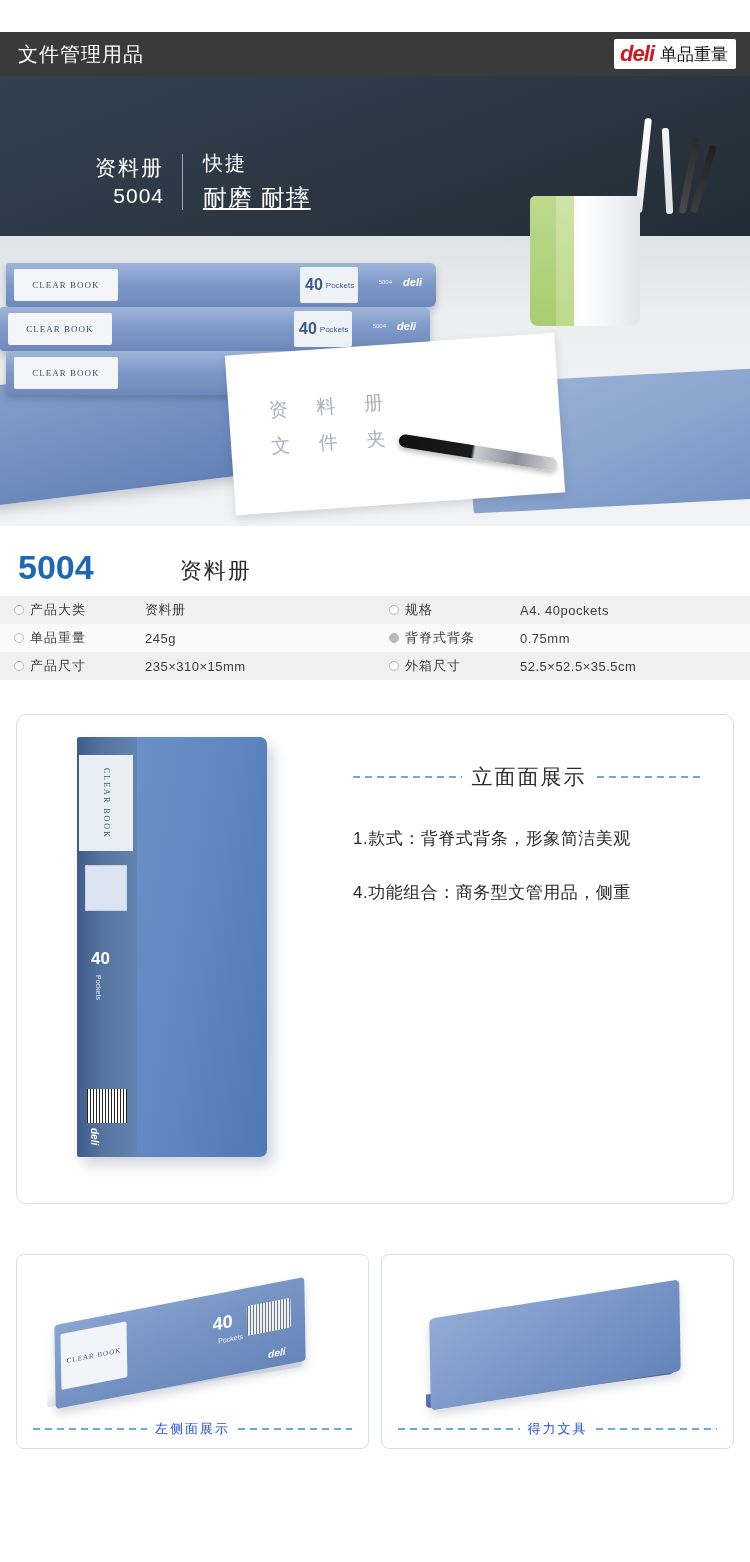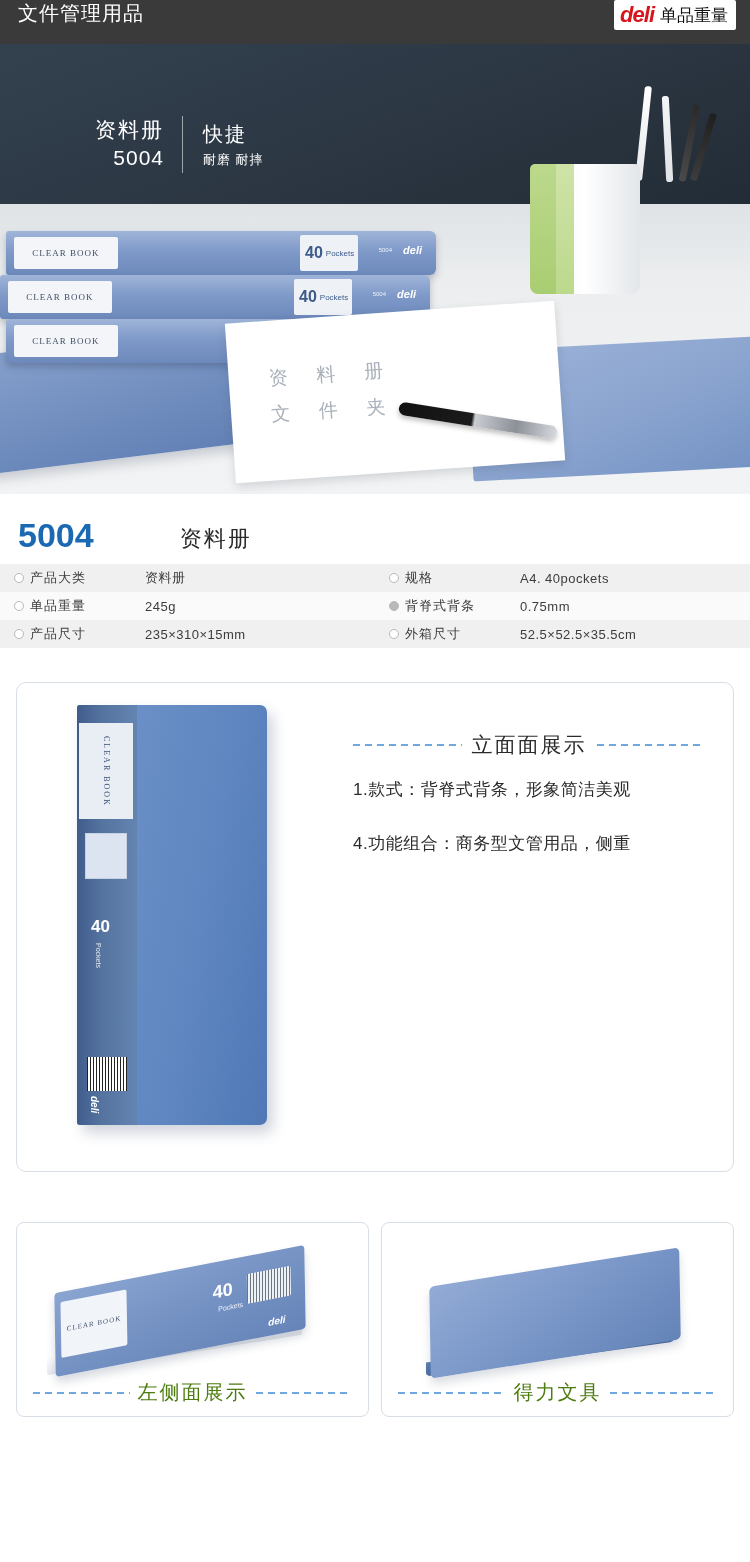--- a/index.html
+++ b/index.html
@@ -9,24 +9,25 @@
     font-family: "Liberation Sans", sans-serif;
     color: #333;
   }
   body { width: 750px; height: 1562px; overflow: hidden; position: relative; }
 
   
   .topbar {
     height: 44px;
     background: #3a3a3a;
     display: flex;
-    align-items: flex-start;
+    align-items: center;
     justify-content: space-between;
     padding: 0 14px 0 18px;
     position: relative;
+    margin-top: 32px;
   }
   .topbar-title {
     color: #ffffff;
     font-size: 20px;
     letter-spacing: 1px;
     font-weight: normal;
   }
   .brand {
     display: flex;
     align-items: center;
@@ -73,21 +74,21 @@
   .hero-left {
     text-align: right;
     padding-right: 18px;
     border-right: 1px solid rgba(255,255,255,0.55);
     line-height: 1.35;
   }
   .hero-left .l1 { font-size: 21px; letter-spacing: 2px; }
   .hero-left .l2 { font-size: 21px; letter-spacing: 1px; }
   .hero-right { padding-left: 20px; line-height: 1.55; }
   .hero-right .r1 { font-size: 20px; letter-spacing: 2px; }
-  .hero-right .r2 { font-size: 13px; letter-spacing: 1px; }
+  .hero-right .r2 { font-size: 24px; letter-spacing: 1px; text-decoration: underline; }
 
   
   .folder-stack { position: absolute; left: 0px; top: 175px; z-index: 4; }
   .fbar {
     position: absolute;
     width: 430px; height: 44px;
     border-radius: 3px 6px 6px 3px;
     background: linear-gradient(180deg,#9fb4d8 0%, #7e99c8 48%, #6d89bb 100%);
     box-shadow: 0 4px 7px rgba(40,55,80,0.28);
   }
@@ -276,21 +277,21 @@
     font-size: 8px; color: #3e5377; letter-spacing: 2px;
     writing-mode: vertical-rl;
     display: flex; align-items: center; justify-content: center;
     opacity: .92;
   }
   .panel-right {
     flex: 1; padding: 48px 28px 0 6px;
   }
   .section-head {
     display: flex; align-items: center; justify-content: center; gap: 10px;
-    margin-bottom: 17px;
+    margin-bottom: 34px;
   }
   .dash {
     flex: 1; height: 6px;
     background-image: repeating-linear-gradient(90deg,#6fa8dc 0 7px, transparent 7px 12px);
     background-size: 12px 2px;
     background-repeat: repeat-x;
     background-position: 0 2px;
   }
   .section-head .txt { font-size: 21px; color: #2b2b2b; letter-spacing: 2px; white-space: nowrap; }
   .feat {
@@ -306,21 +307,21 @@
   }
   .gcard {
     flex: 1; height: 195px; border: 1px solid #d8dee6; border-radius: 8px;
     position: relative; background: #fff; overflow: hidden;
   }
   .gcaption {
     position: absolute; left: 0; right: 0; bottom: 10px;
     display: flex; align-items: center; justify-content: center; gap: 8px;
     padding: 0 16px;
   }
-  .gcaption .txt { font-size: 20px; color: #4d7c0f; letter-spacing: 2px; white-space: nowrap; }
+  .gcaption .txt { font-size: 13px; color: #1d4ed8; letter-spacing: 2px; white-space: nowrap; }
   .gimg { position: absolute; left: 0; right: 0; top: 18px; height: 130px; }
 
   
   .lay-folder {
     position: absolute; left: 38px; top: 28px;
     width: 250px; height: 84px;
     background: linear-gradient(165deg,#8aa5d1 0%, #7794c5 45%, #6684b8 100%);
     transform: skewY(-10deg) rotate(-1deg);
     border-radius: 4px;
     box-shadow: 0 6px 10px rgba(50,65,95,0.2);

